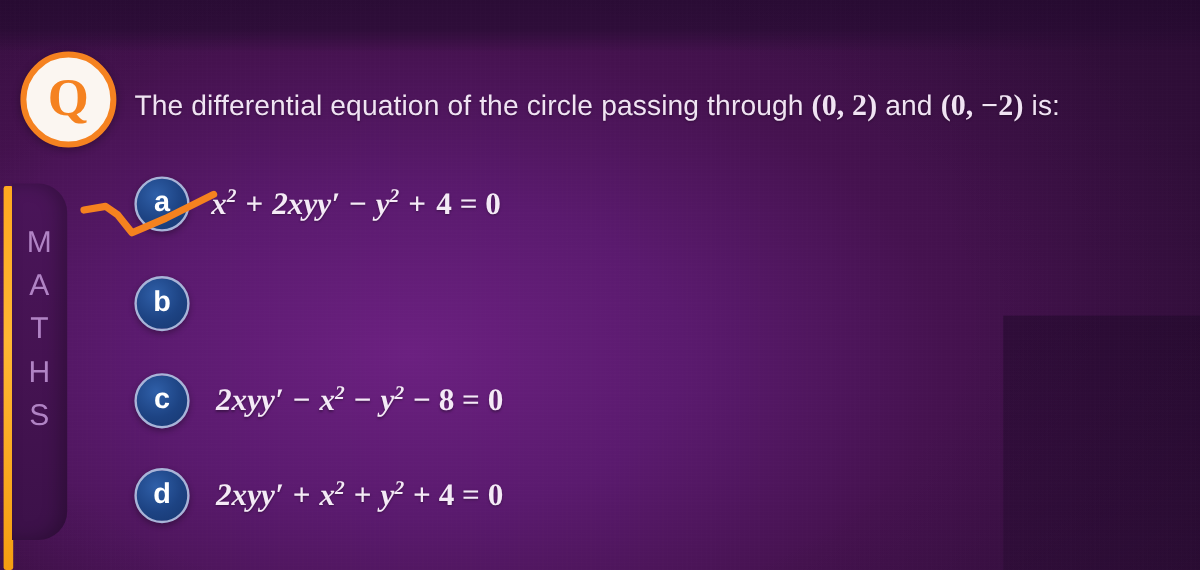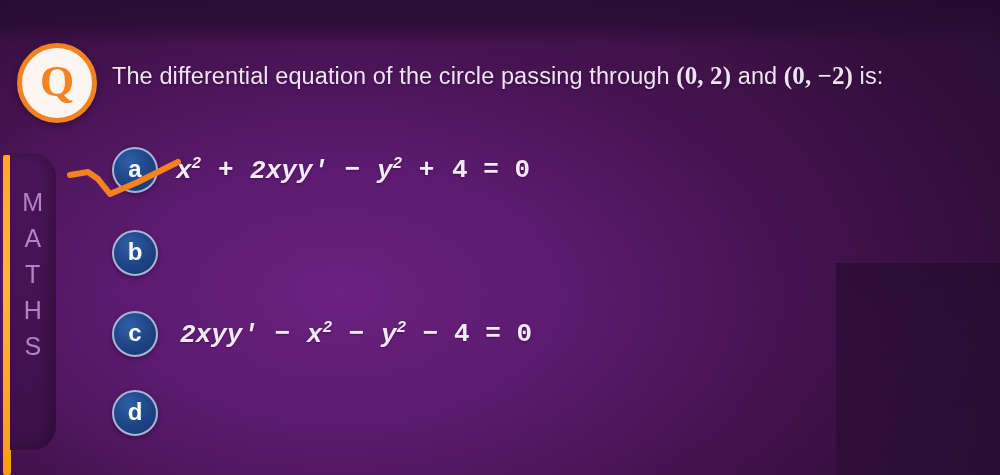--- a/index.html
+++ b/index.html
@@ -105,21 +105,21 @@
     font-size: 44px;
     font-weight: bold;
     font-family: "Liberation Serif", serif;
     line-height: 1;
     margin-top: -2px;
   }
 
   
   .question {
     position: absolute;
-    left: 112px; top: 62px;
+    left: 112px; top: 75px;
     width: 880px;
     color: #f0e3f3;
     font-size: 23.5px;
     letter-spacing: .1px;
     white-space: nowrap;
     text-shadow: 0 1px 2px rgba(0,0,0,.35);
   }
   .question .mathnum {
     font-family: "Liberation Serif", serif;
     font-weight: bold;
@@ -147,21 +147,21 @@
     font-size: 24px;
     font-weight: bold;
     font-family: "Liberation Sans", sans-serif;
     box-shadow: 0 2px 5px rgba(0,0,0,.32);
     flex: 0 0 auto;
   }
   .opt-badge span { line-height: 1; margin-top: -2px; }
   .opt-text {
     margin-left: 22px;
     color: #f4eaf6;
-    font-family: Liberation Mono, monospace;
+    font-family: Liberation Serif, serif;
     font-style: italic;
     font-weight: bold;
     font-size: 26px;
     white-space: nowrap;
     text-shadow: 0 1px 2px rgba(0,0,0,.35);
   }
   .opt-text sup {
     font-size: .62em;
     font-style: italic;
     vertical-align: super;
@@ -219,27 +219,30 @@
     <div class="opt-badge">
       <span>b</span>
     </div>
   </div>
 
   <div class="option" id="opt-c" style="top:311px">
     <div class="opt-badge">
       <span>c</span>
     </div>
     <div class="opt-text">
-      2<i>xyy</i>′<span class="op"> − </span><i>x</i><sup>2</sup><span class="op"> − </span><i>y</i><sup>2</sup><span class="op"> − 4 = 0</span>
+      2<i>xyy</i>′<span class="op"> − </span><i>x</i><sup>2</sup><span class="op"> − </span><i>y</i><sup>2</sup><span class="op"> − 8 = 0</span>
     </div>
   </div>
 
   <div class="option" id="opt-d" style="top:390px">
     <div class="opt-badge">
       <span>d</span>
+    </div>
+    <div class="opt-text">
+      2<i>xyy</i>′<span class="op"> + </span><i>x</i><sup>2</sup><span class="op"> + </span><i>y</i><sup>2</sup><span class="op"> + 4 = 0</span>
     </div>
   </div>
 
   <svg class="annotation" viewBox="0 0 130 60">
     <path d="M 10 27 L 28 24 L 38 31 L 50 46 L 78 34 L 118 14" fill="none" stroke="#f5821f" stroke-width="6" stroke-linecap="round" stroke-linejoin="round"></path>
   </svg>
 
 </div>
 
 </body></html>

